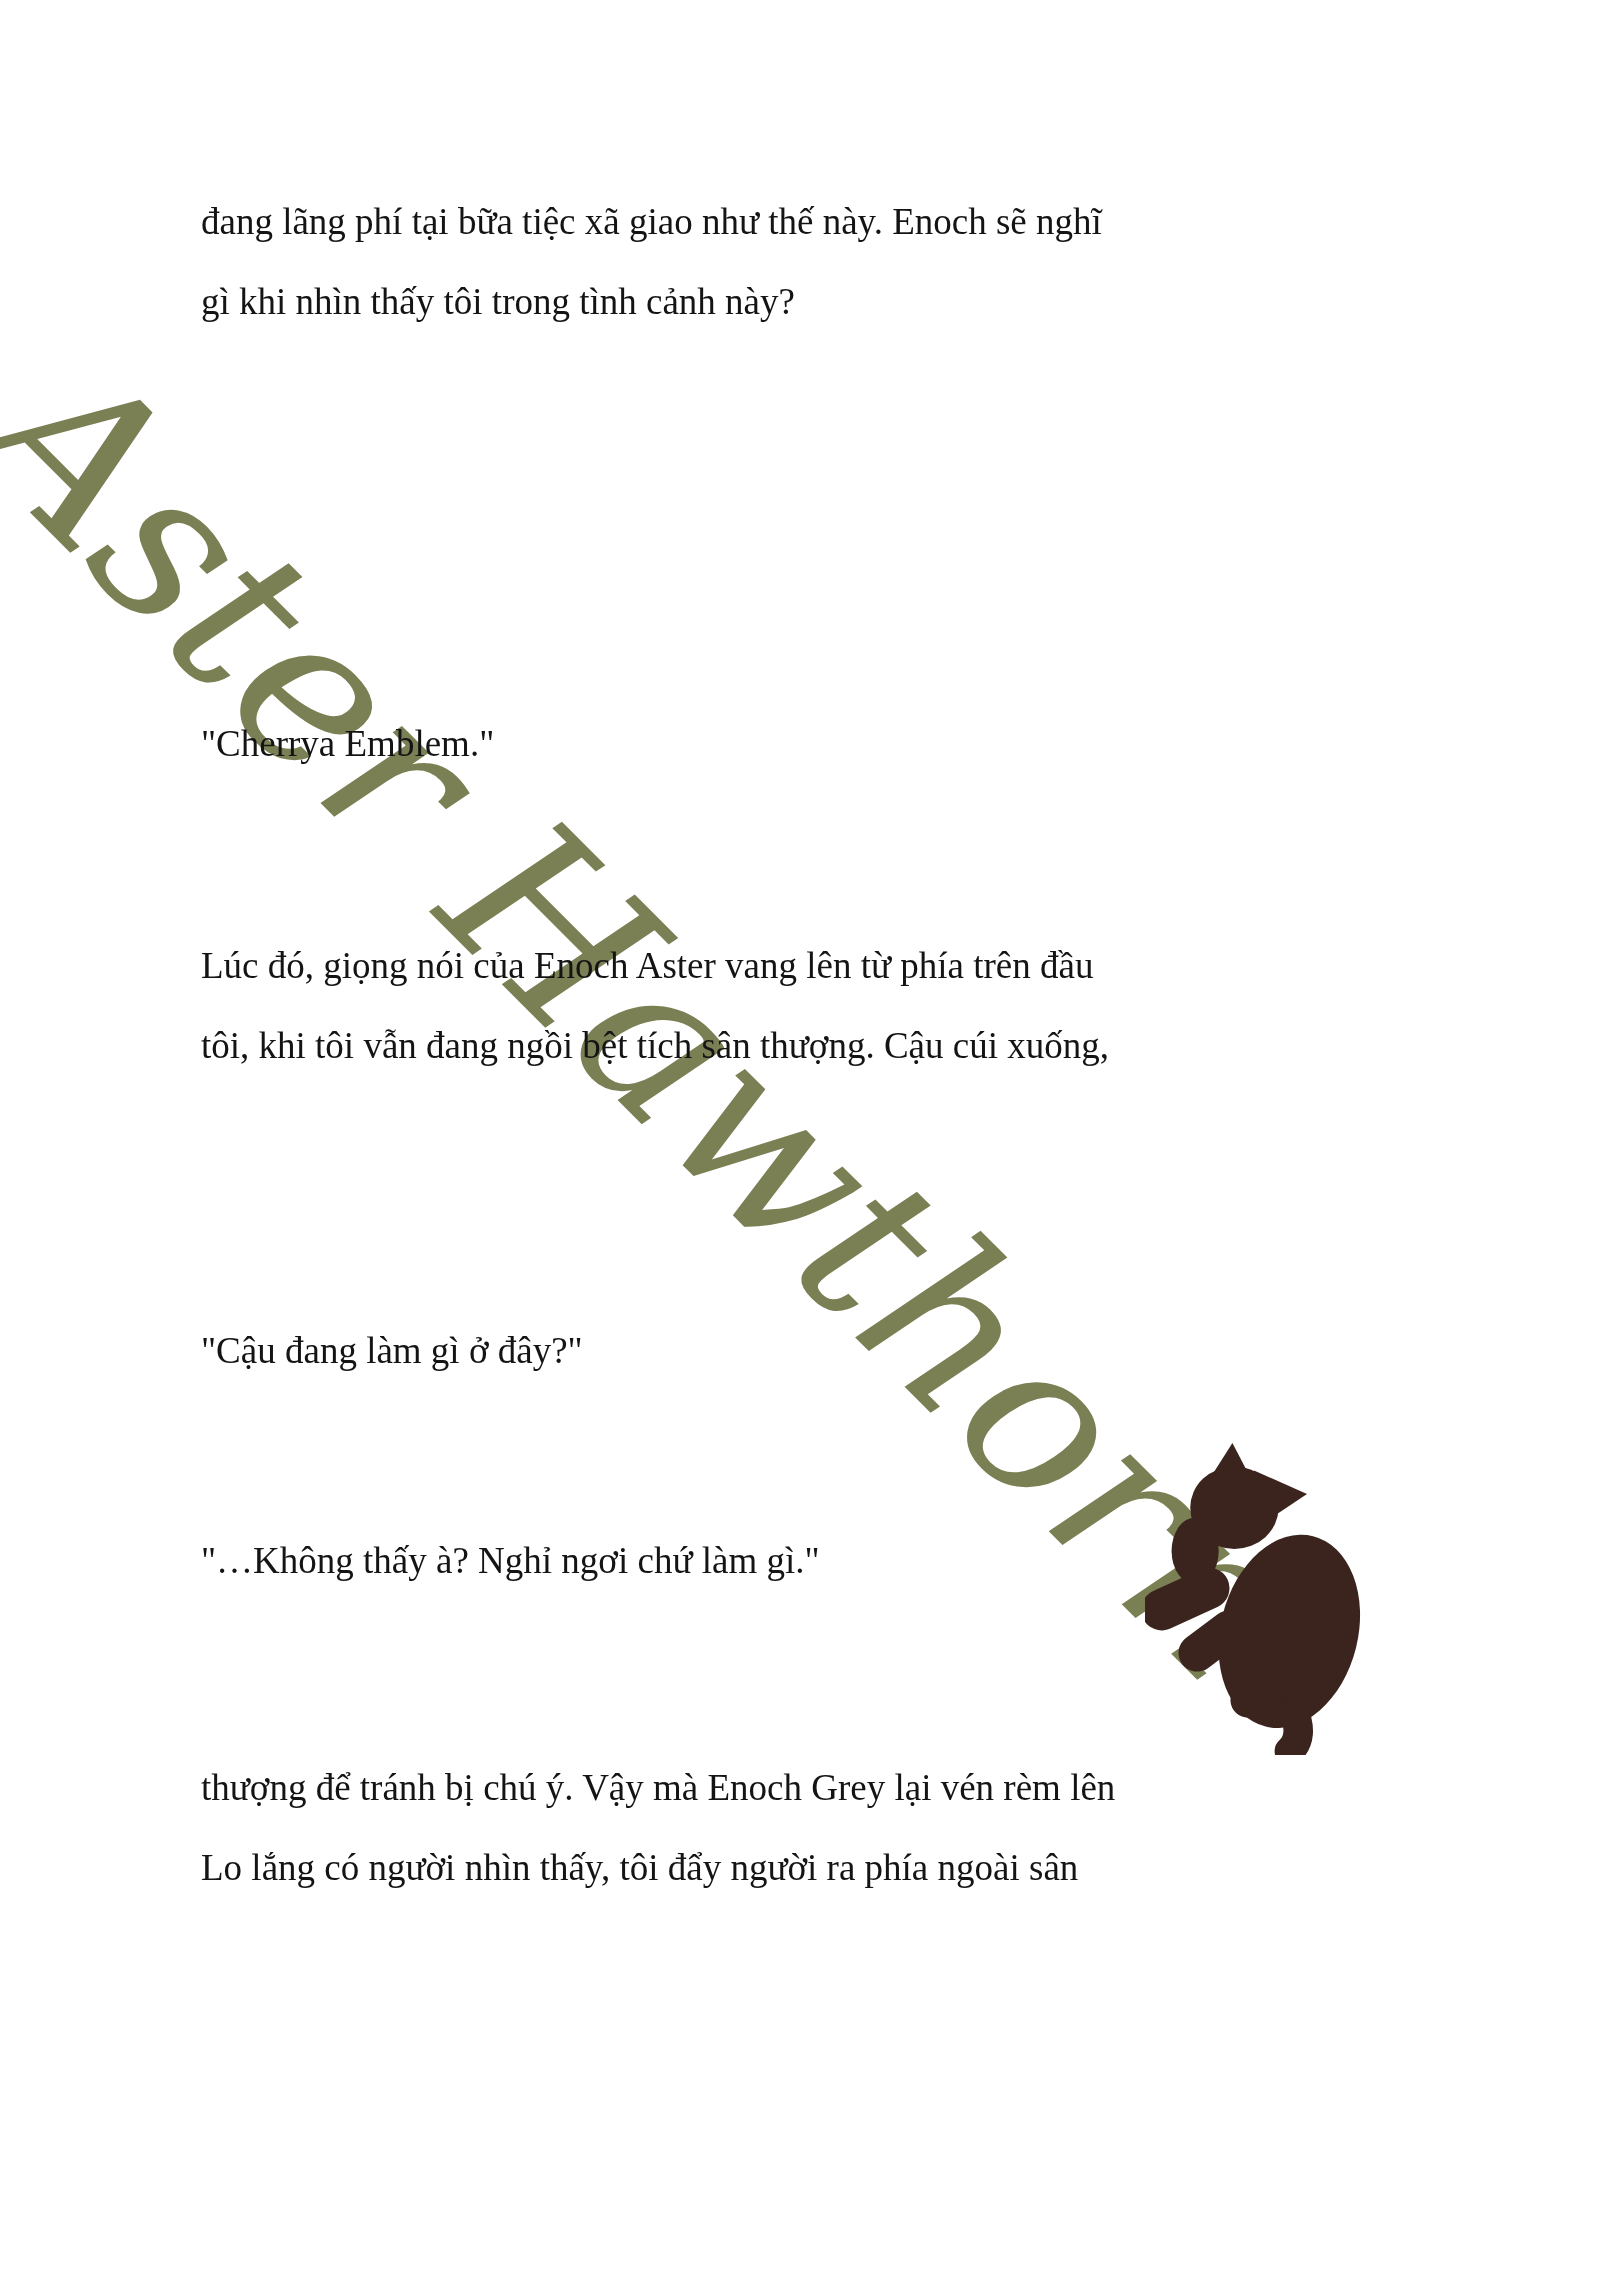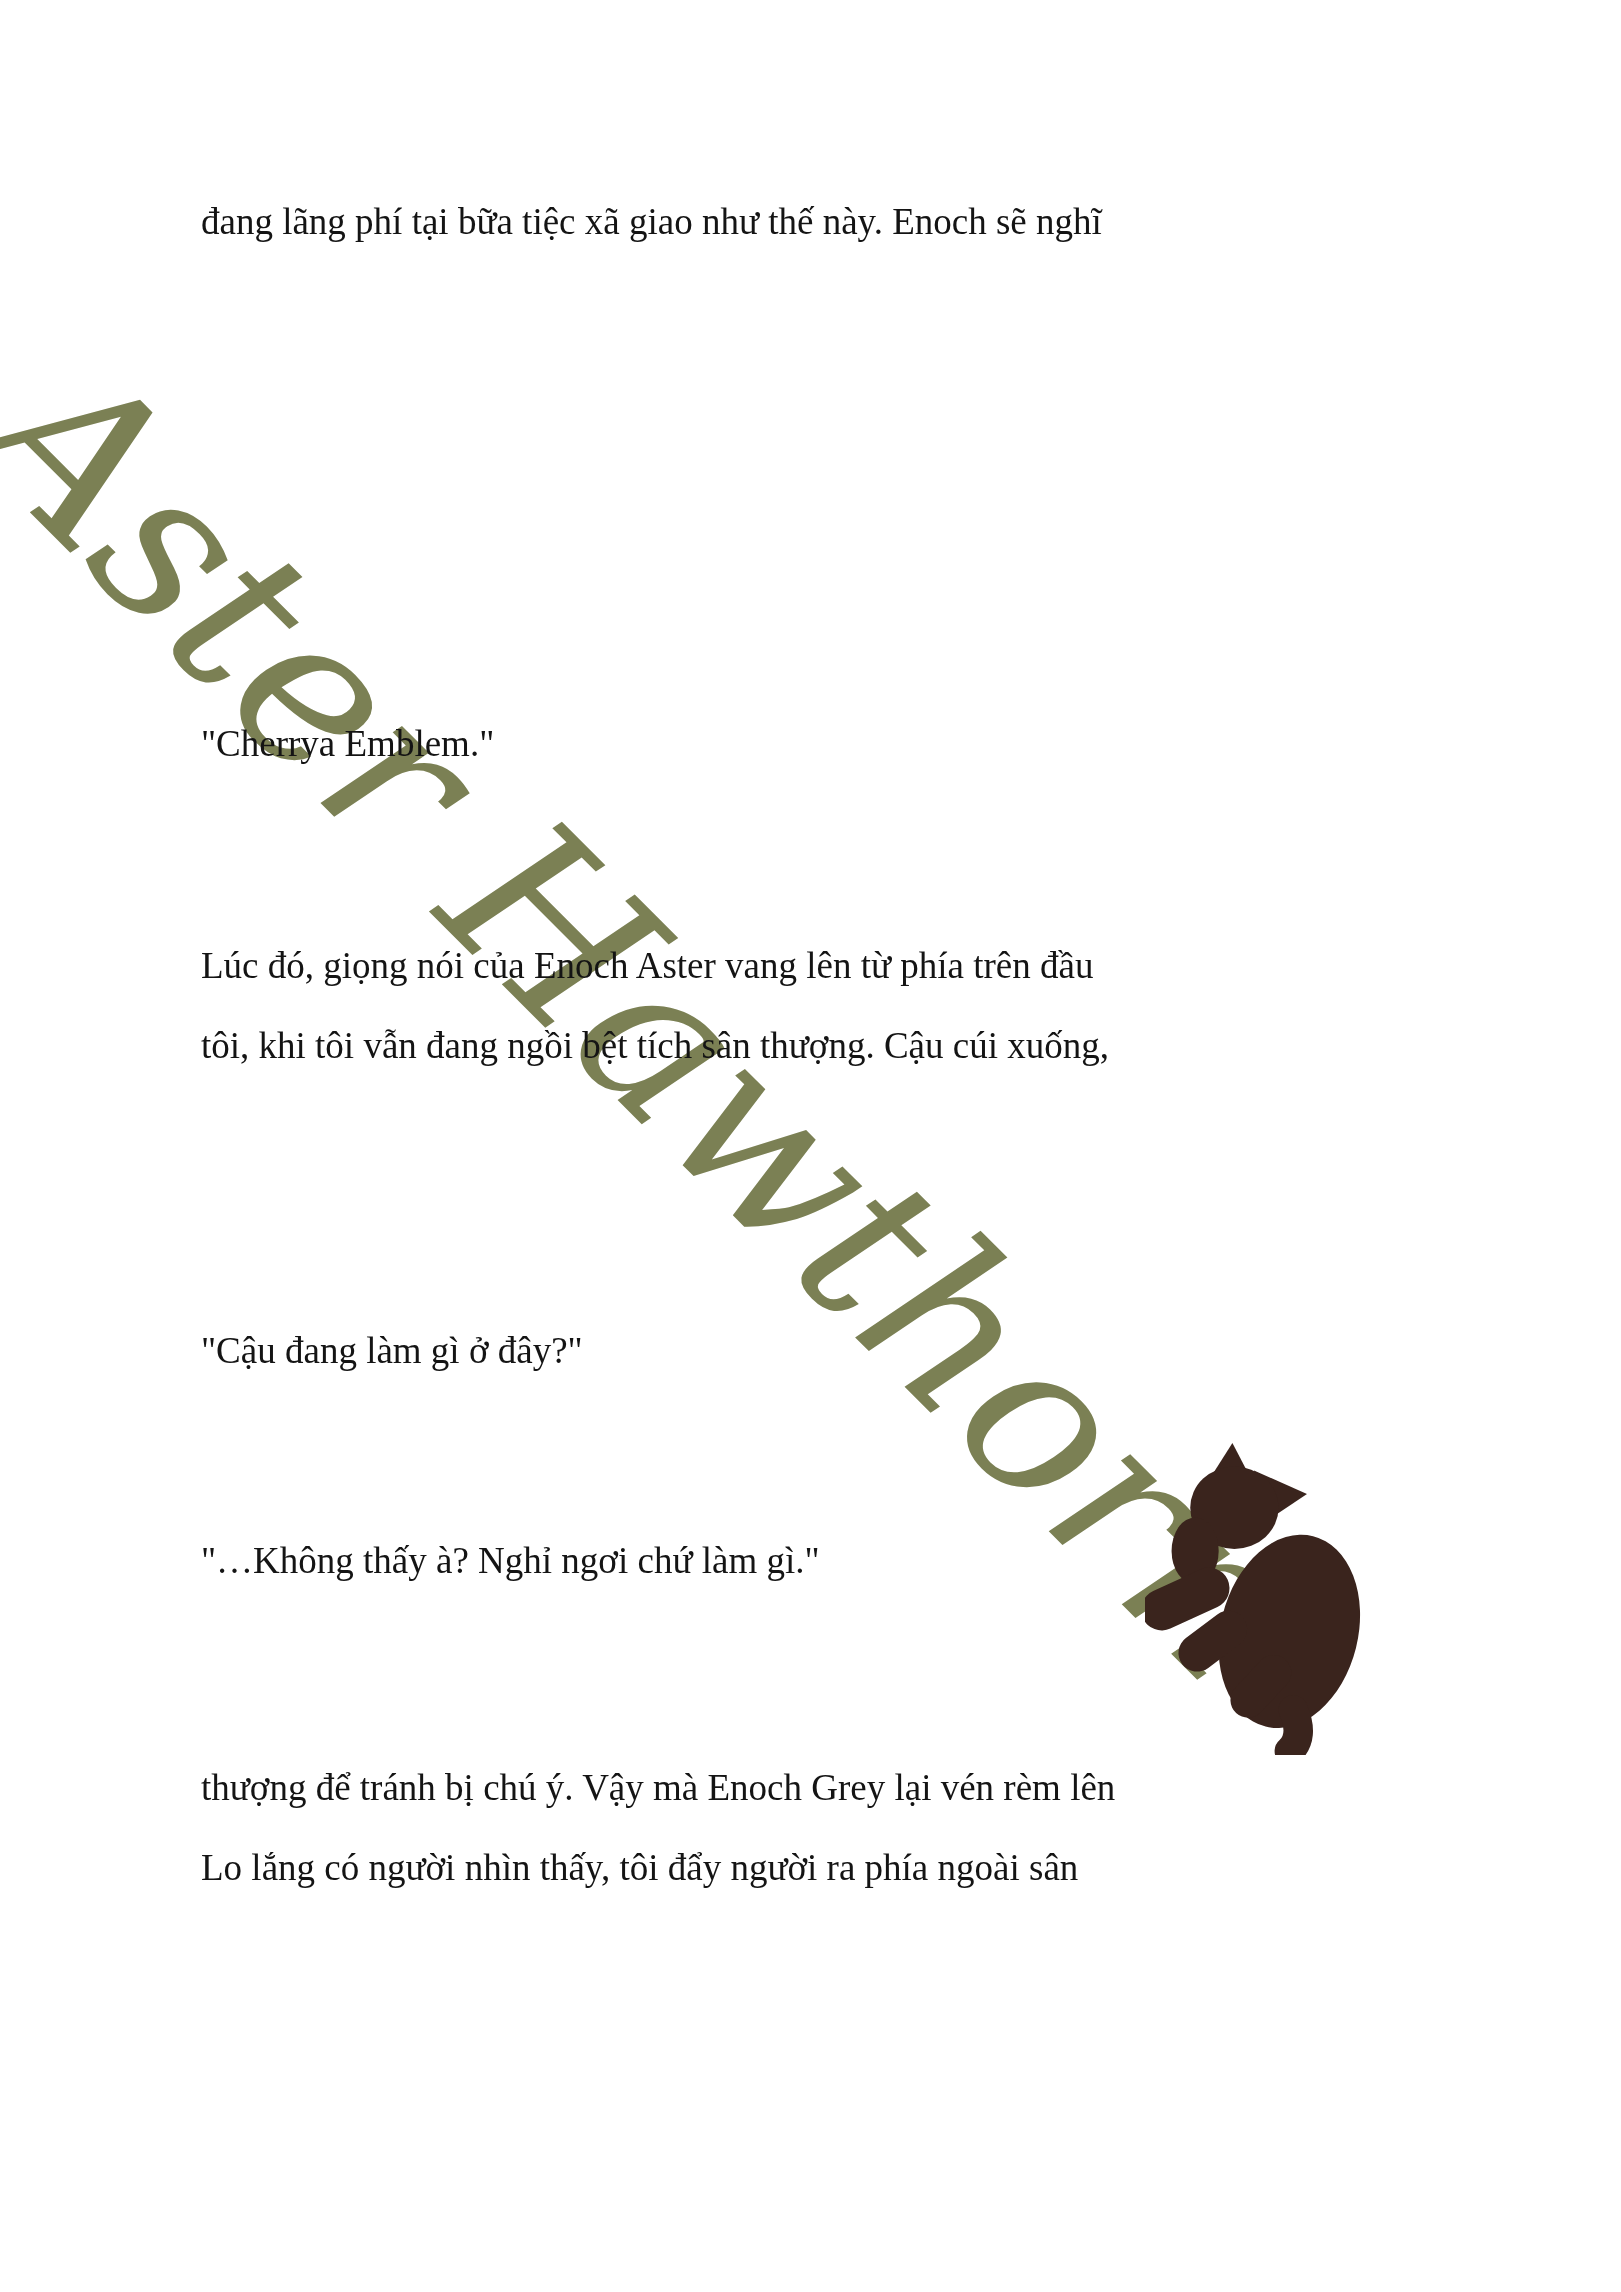--- a/index.html
+++ b/index.html
@@ -62,20 +62,21 @@
 </style>
 </head>
 <body>
 
 <div class="page">
 
   <div class="watermark">Aster Hawthorn</div>
 
   <div class="para p1">
     <div class="line">đang lãng phí tại bữa tiệc xã giao như thế này. Enoch sẽ nghĩ</div>
+    <div class="line">gì khi nhìn thấy tôi trong tình cảnh này?</div>
   </div>
 
 
   <div class="para p3">
     <div class="line">"Cherrya Emblem."</div>
   </div>
 
   <div class="para p4">
     <div class="line">Lúc đó, giọng nói của Enoch Aster vang lên từ phía trên đầu</div>
     <div class="line">tôi, khi tôi vẫn đang ngồi bệt tích sân thượng. Cậu cúi xuống,</div>

